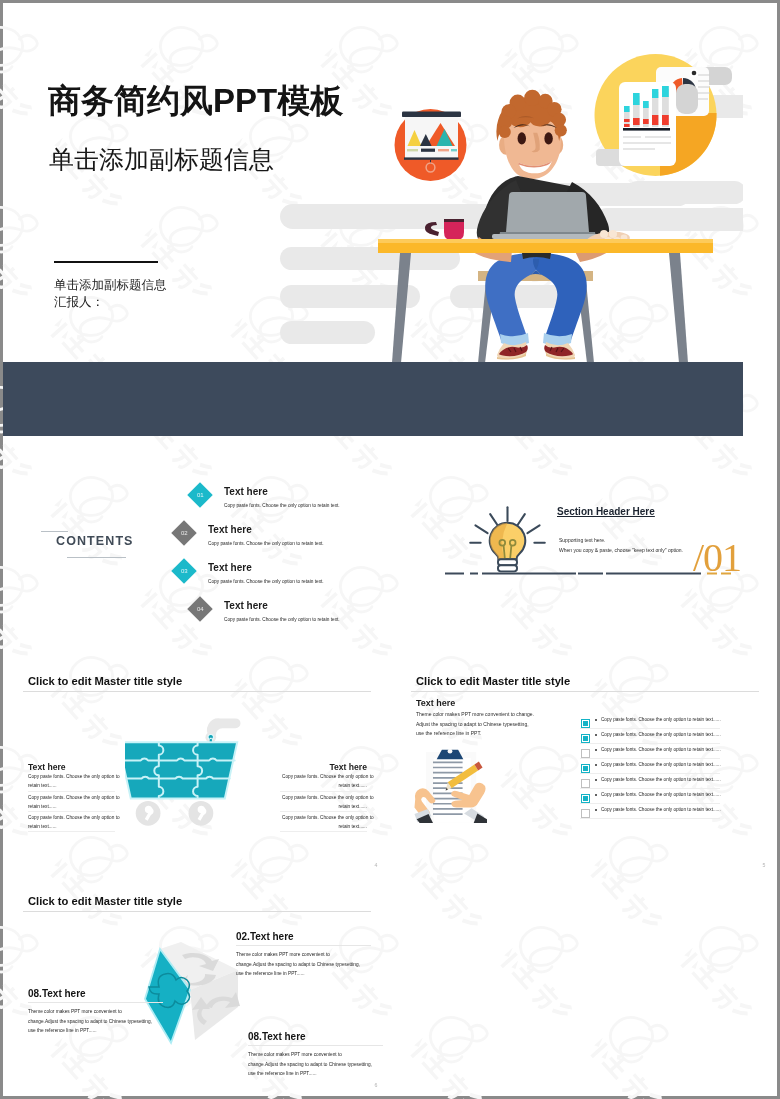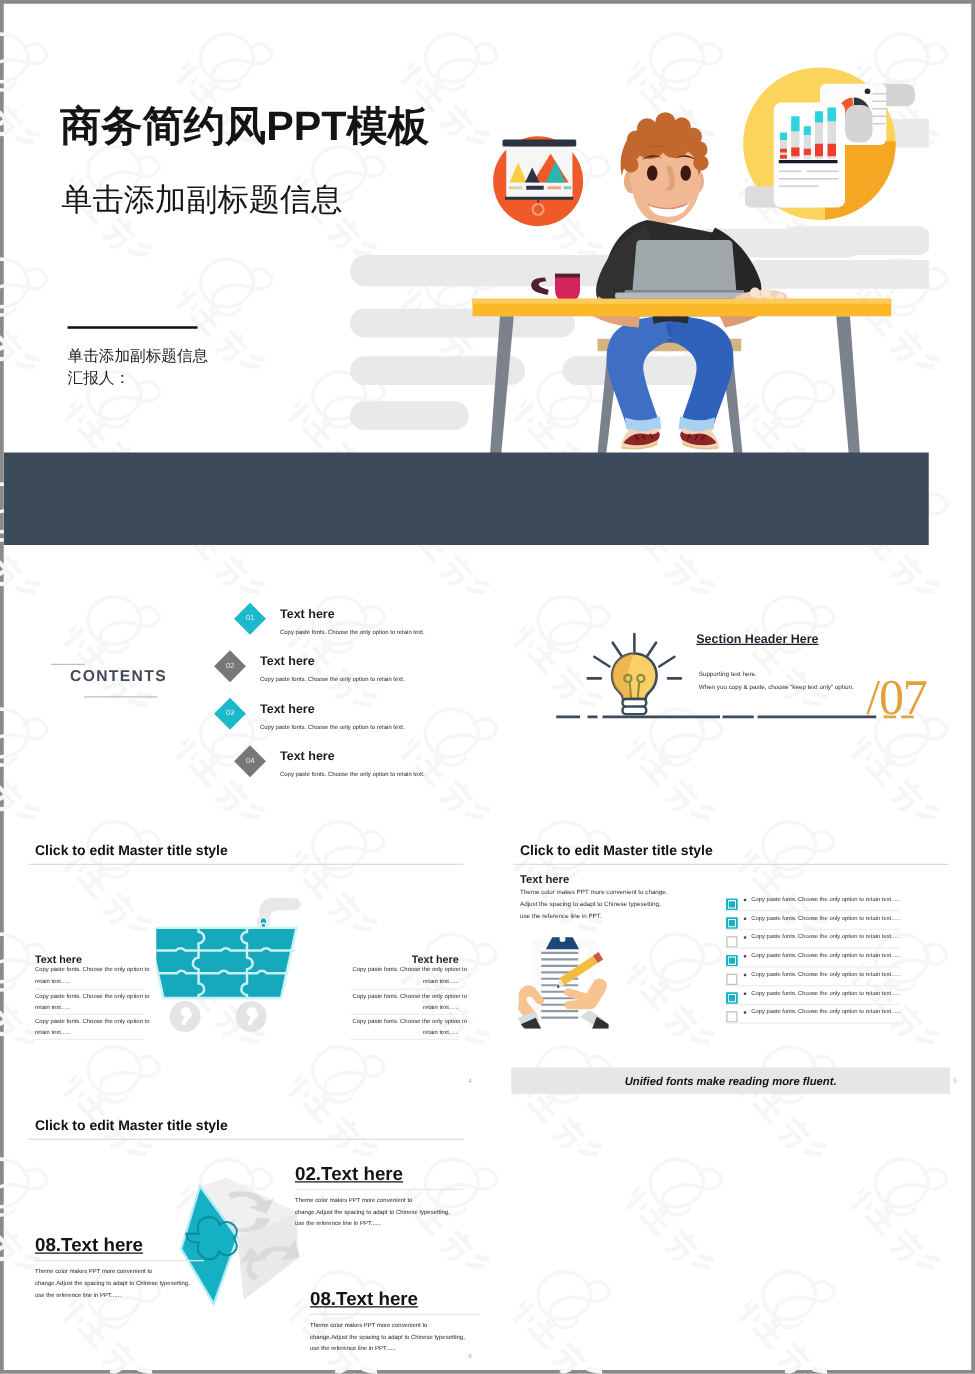--- a/index.html
+++ b/index.html
@@ -89,21 +89,21 @@
   #s5 .s5-band{position:absolute;left:18px;top:196px;width:351px;height:21px;background:#e6e6e6;
                display:flex;align-items:center;justify-content:center;}
   #s5 .s5-band span{font-size:9px;font-weight:bold;font-style:italic;color:#111;}
 
   
   #s6 .cube{position:absolute;left:135px;top:55px;width:110px;height:115px;}
   #s6 .cbx{position:absolute;width:160px;}
   #s6 #cx1{left:25px;top:110px;}
   #s6 #cx2{left:233px;top:53px;}
   #s6 #cx3{left:245px;top:153px;}
-  #s6 .cbx-h{font-size:15px;font-weight:bold;color:#141414;text-decoration:underline;}
+  #s6 .cbx-h{font-size:10px;font-weight:bold;color:#141414;}
   #s6 .cbx-r{margin-top:3px;height:1px;background:#e6e6e6;width:135px;}
   #s6 .cbx-p{margin-top:4px;font-size:10px;color:#1f1f1f;line-height:1.95;white-space:nowrap;
              transform:scale(0.475);transform-origin:0 0;}
 </style>
 </head>
 <body>
 
 <div class="page">
   <div style="position:absolute;left:3px;top:3px;width:774px;height:1093px;background:#fff;z-index:0;"></div>
 
@@ -340,21 +340,21 @@
         <path d="M45.5 50 l1.5 16 M54.5 50 l-1.5 16"></path>
       </g>
       <g fill="#fff" stroke="#3b4a5a" stroke-width="2.2">
         <rect x="39" y="66" width="22" height="7" rx="3.2"></rect>
         <rect x="39" y="73" width="22" height="7" rx="3.2"></rect>
       </g>
     </svg>
     <div class="sh-title">Section Header Here</div>
     <div class="sh-s1">Supporting text here.</div>
     <div class="sh-s2">When you copy &amp; paste, choose "keep text only" option.</div>
-    <div class="sh-num">/07</div>
+    <div class="sh-num">/01</div>
     <svg class="sh-line" viewBox="0 0 300 5" width="300" height="5">
       <g stroke="#3d4a5a" stroke-width="2.2" fill="none">
         <path d="M2 2.5 h19 M27 2.5 h8 M39 2.5 h94 M135 2.5 h25 M163 2.5 h95"></path>
       </g>
       <g stroke="#e0a53f" stroke-width="2.2" fill="none">
         <path d="M264 2.5 h10 M278 2.5 h10"></path>
       </g>
     </svg>
   </div>
   <div class="slide" id="s4">
@@ -476,23 +476,20 @@
           <span class="s5-bul"></span>
           <span class="s5-t">Copy paste fonts. Choose the only option to retain text......</span>
           <span class="s5-sep"></span>
         </div>
         <div class="s5-row" style="top: 149.6px;">
           <span class="s5-box"></span>
           <span class="s5-bul"></span>
           <span class="s5-t">Copy paste fonts. Choose the only option to retain text......</span>
           <span class="s5-sep"></span>
         </div>
-      </div>
-    <div class="s5-band">
-        <span>Unified fonts make reading more fluent.</span>
       </div>
     <div class="pg">5</div>
   </div>
   <div class="slide" id="s6">
     <div class="mt">Click to edit Master title style</div>
     <div class="mt-rule"></div>
     <svg class="cube" viewBox="0 0 110 115" width="110" height="115">
       <g>
         <path d="M43 9 L100 37 L52 57 L22 16 Z" fill="#f0f0f0"></path>
       </g>

